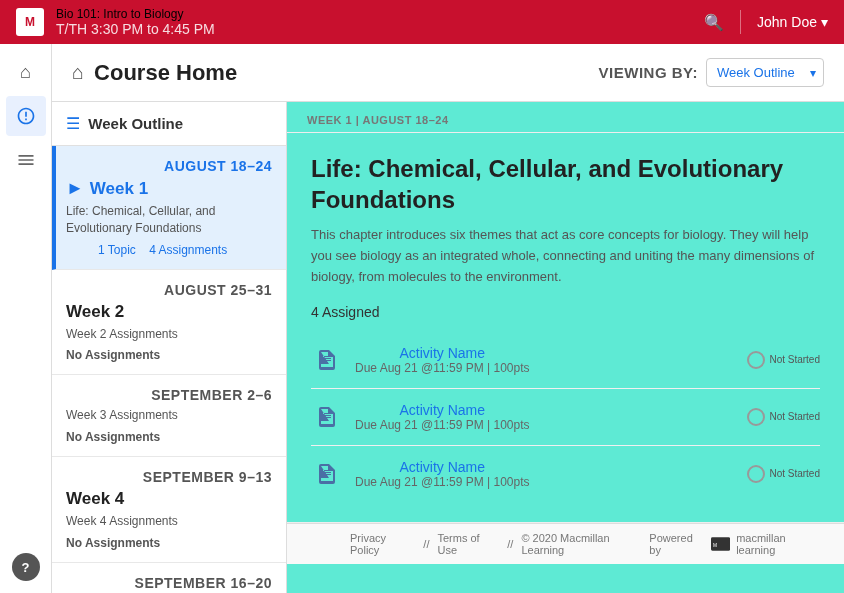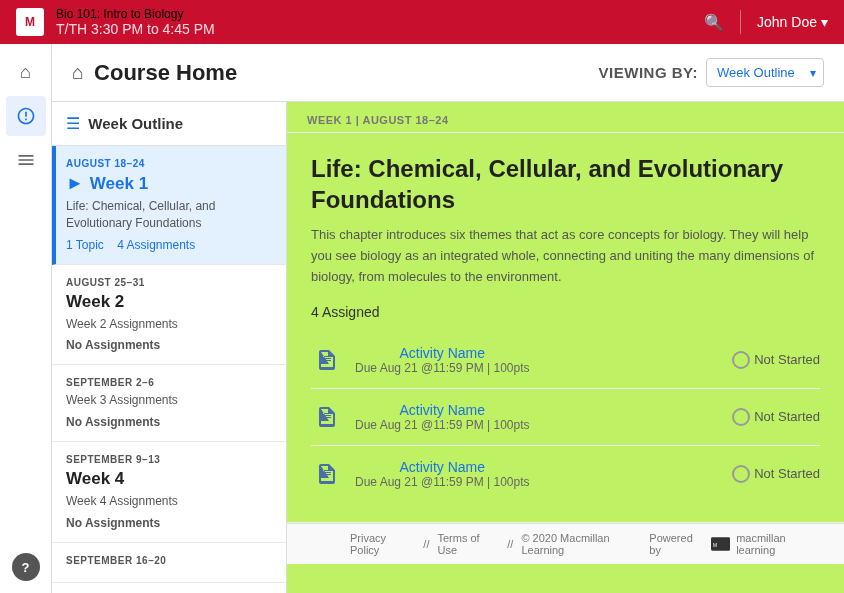--- a/index.html
+++ b/index.html
@@ -43,48 +43,48 @@
     .body-panels { display: flex; flex: 1; overflow: hidden; }
 
     
     .week-sidebar { width: 235px; background: #fff; border-right: 1px solid #ddd; overflow-y: auto; flex-shrink: 0; }
     .week-sidebar-header { padding: 12px 14px; display: flex; align-items: center; gap: 8px; border-bottom: 1px solid #e0e0e0; }
     .week-sidebar-header-icon { color: #1a73e8; font-size: 16px; }
     .week-sidebar-header-title { font-size: 15px; font-weight: 600; color: #333; }
 
     .week-item { padding: 12px 14px; border-bottom: 1px solid #e8e8e8; cursor: pointer; }
     .week-item.active { background: #e3f0fd; border-left: 4px solid #1a73e8; padding-left: 10px; }
-    .week-date { font-size: 10px; font-weight: 700; text-transform: uppercase; color: #555; letter-spacing: 0.5px; margin-bottom: 4px; }
+    .week-date { font-size: 14px; font-weight: 700; text-transform: uppercase; color: #555; letter-spacing: 0.5px; margin-bottom: 4px; text-align: right; }
     .week-item.active .week-date { color: #1a73e8; }
     .week-name { font-size: 17px; font-weight: 700; color: #222; margin-bottom: 4px; display: flex; align-items: center; gap: 6px; }
     .week-item.active .week-name { color: #1a73e8; }
     .week-desc { font-size: 12px; color: #555; margin-bottom: 6px; line-height: 1.4; }
-    .week-meta { font-size: 12px; color: #555; }
+    .week-meta { font-size: 12px; color: #555; margin-left: 32px; }
     .week-meta a { color: #1a73e8; text-decoration: none; }
     .no-assignments { font-size: 12px; color: #555; font-weight: 600; margin-top: 4px; }
 
     
-    .main-content { flex: 1; overflow-y: auto; background: #bef264; }
+    .main-content { flex: 1; overflow-y: auto; background: #5eead4; }
     .week-label { padding: 12px 20px 6px; font-size: 11px; color: #777; font-weight: 600; letter-spacing: 0.5px; border-bottom: 1px solid #eee; }
     .chapter-section { padding: 20px 24px; border-bottom: 1px solid #eee; }
     .chapter-title { font-size: 24px; font-weight: 700; color: #222; margin-bottom: 10px; line-height: 1.3; }
     .chapter-desc { font-size: 13px; color: #555; line-height: 1.6; margin-bottom: 16px; }
     .assigned-label { font-size: 14px; font-weight: 400; color: #333; margin-bottom: 12px; }
 
     
     .activity-list { }
     .activity-row { display: flex; align-items: center; justify-content: space-between; padding: 12px 0; border-bottom: 1px solid #f0f0f0; }
     .activity-row:last-child { border-bottom: none; }
     .activity-left { display: flex; align-items: center; gap: 12px; text-align: center; }
     .activity-icon { width: 32px; height: 32px; display: flex; align-items: center; justify-content: center; color: #555; }
     .activity-icon svg { width: 24px; height: 24px; fill: #4a6fa5; }
     .activity-info { }
     .activity-name { color: #1a73e8; font-size: 14px; font-weight: 500; text-decoration: none; cursor: pointer; }
     .activity-due { font-size: 12px; color: #666; margin-top: 0; }
-    .activity-status { display: flex; align-items: center; gap: 4px; font-size: 13px; color: #555; }
+    .activity-status { display: flex; align-items: center; gap: 4px; font-size: 10px; color: #555; }
     .status-circle { width: 18px; height: 18px; border-radius: 50%; border: 2px solid #999; background: transparent; flex-shrink: 0; }
 
     
     .footer { background: #f9f9f9; border-top: 1px solid #ddd; padding: 8px 20px; display: flex; justify-content: space-between; align-items: center; font-size: 11px; color: #777; flex-shrink: 0; }
     .footer-links { display: flex; gap: 8px; align-items: center; padding-left: 43px; }
     .footer-links a { color: #777; text-decoration: none; }
     .footer-powered { display: flex; align-items: center; gap: 6px; }
   </style>
 </head>
 <body>

